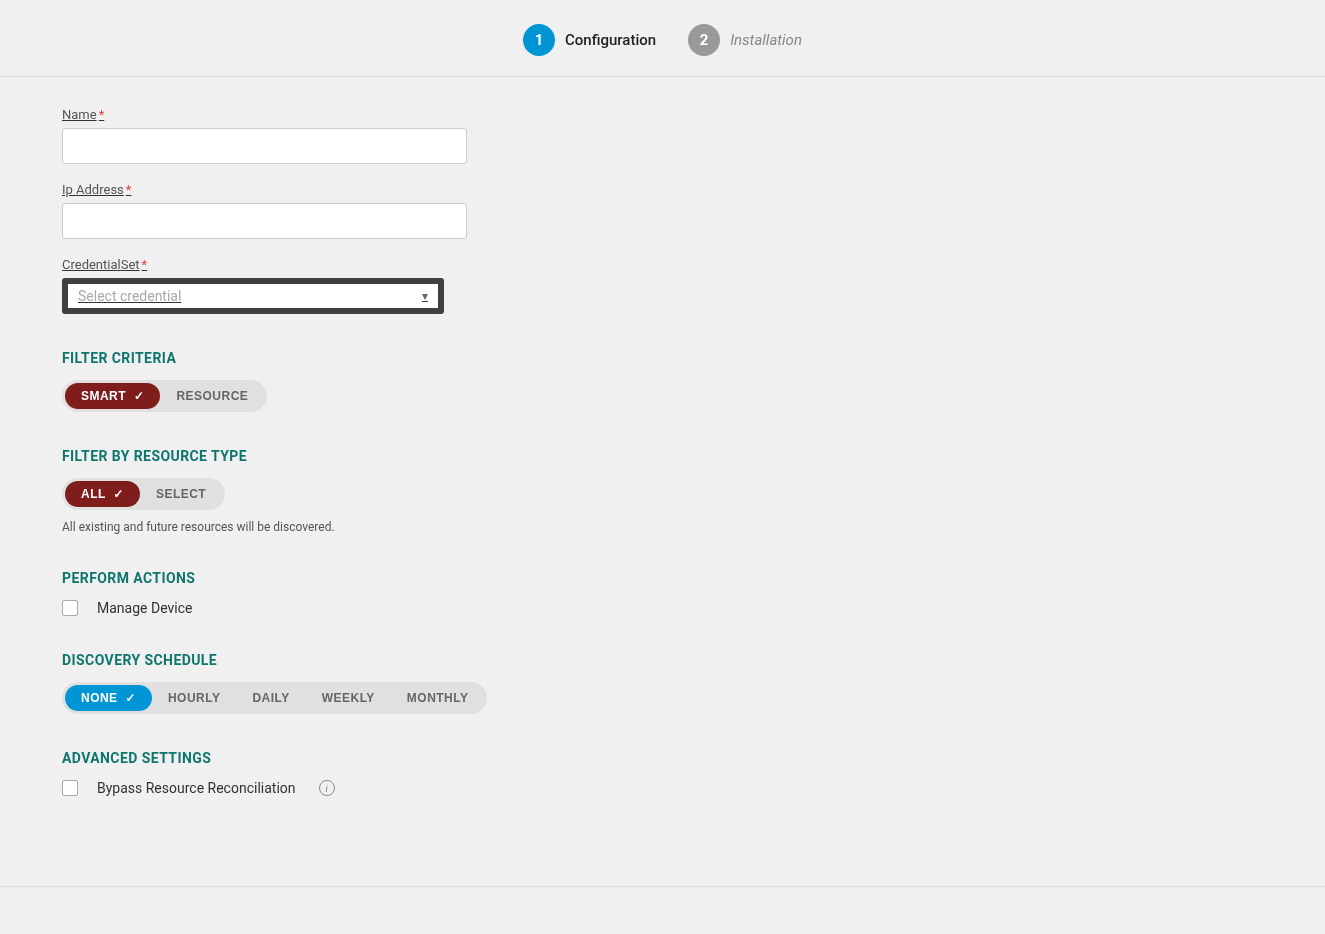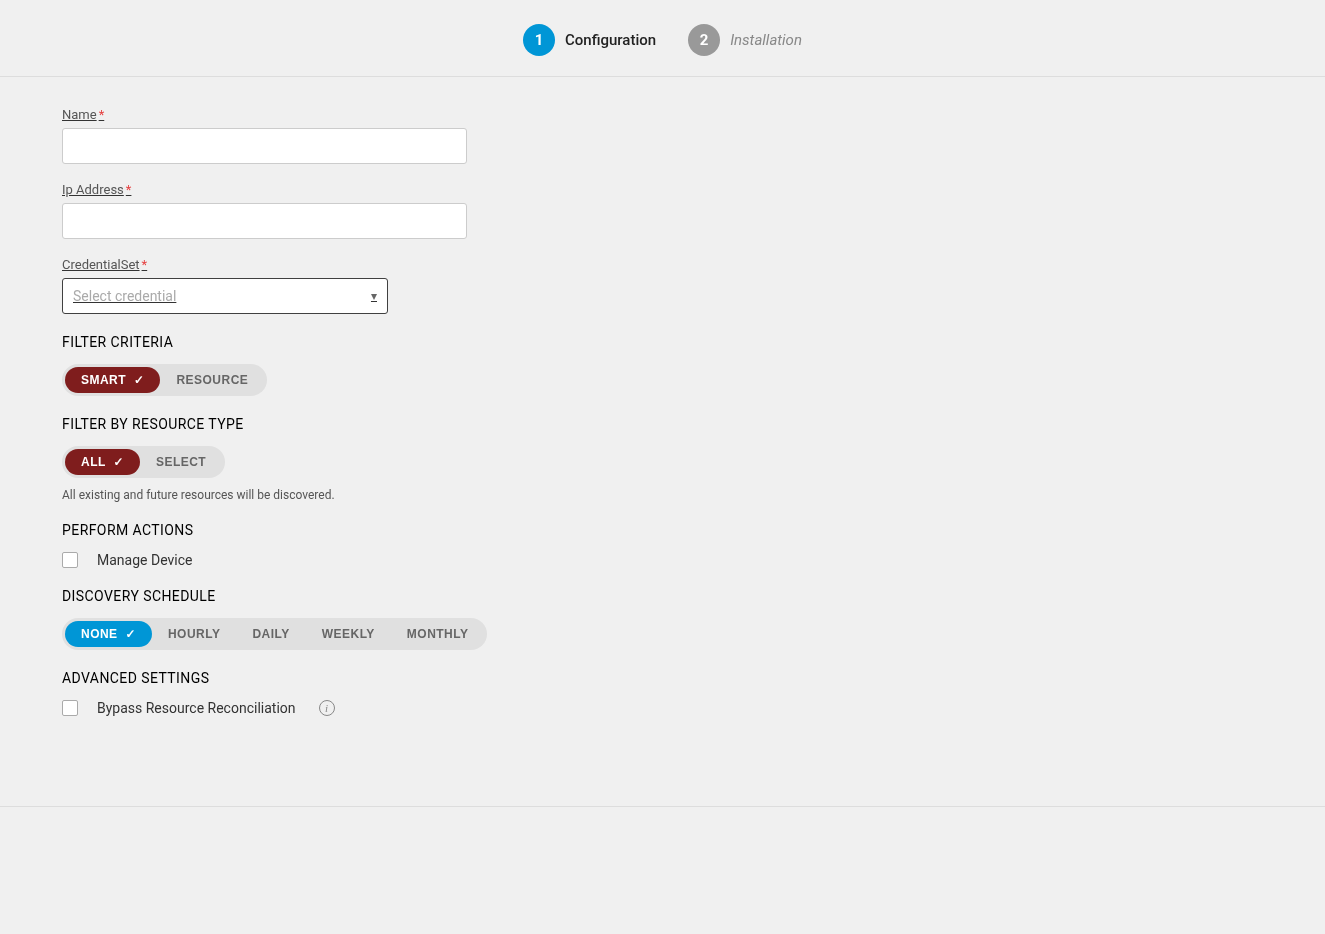--- a/index.html
+++ b/index.html
@@ -86,46 +86,46 @@
       width: 405px;
       height: 36px;
       border: 1px solid #ccc;
       border-radius: 3px;
       padding: 0 10px;
       font-size: 14px;
       background: #fff;
       outline: none;
     }
     .select-wrapper {
-      width: 326px;
+      width: 382px;
       height: 36px;
-      border: 1px solid #404040;
+      border: 6px solid #404040;
       border-radius: 3px;
       background: #fff;
       display: flex;
       align-items: center;
       justify-content: space-between;
       padding: 0 10px;
       cursor: pointer;
     }
     .select-placeholder {
       color: #aaa;
       font-size: 14px;
     }
     .select-chevron {
       color: #666;
       font-size: 12px;
     }
     
     .section-header {
       font-size: 14px;
-      font-weight: 400;
-      color: #000000;
+      font-weight: 700;
+      color: #0f766e;
       margin-bottom: 14px;
-      margin-top: 20px;
+      margin-top: 36px;
       letter-spacing: 0.03em;
     }
     
     .toggle-group {
       display: flex;
       align-items: center;
       background: #e0e0e0;
       border-radius: 20px;
       padding: 3px;
       display: inline-flex;

